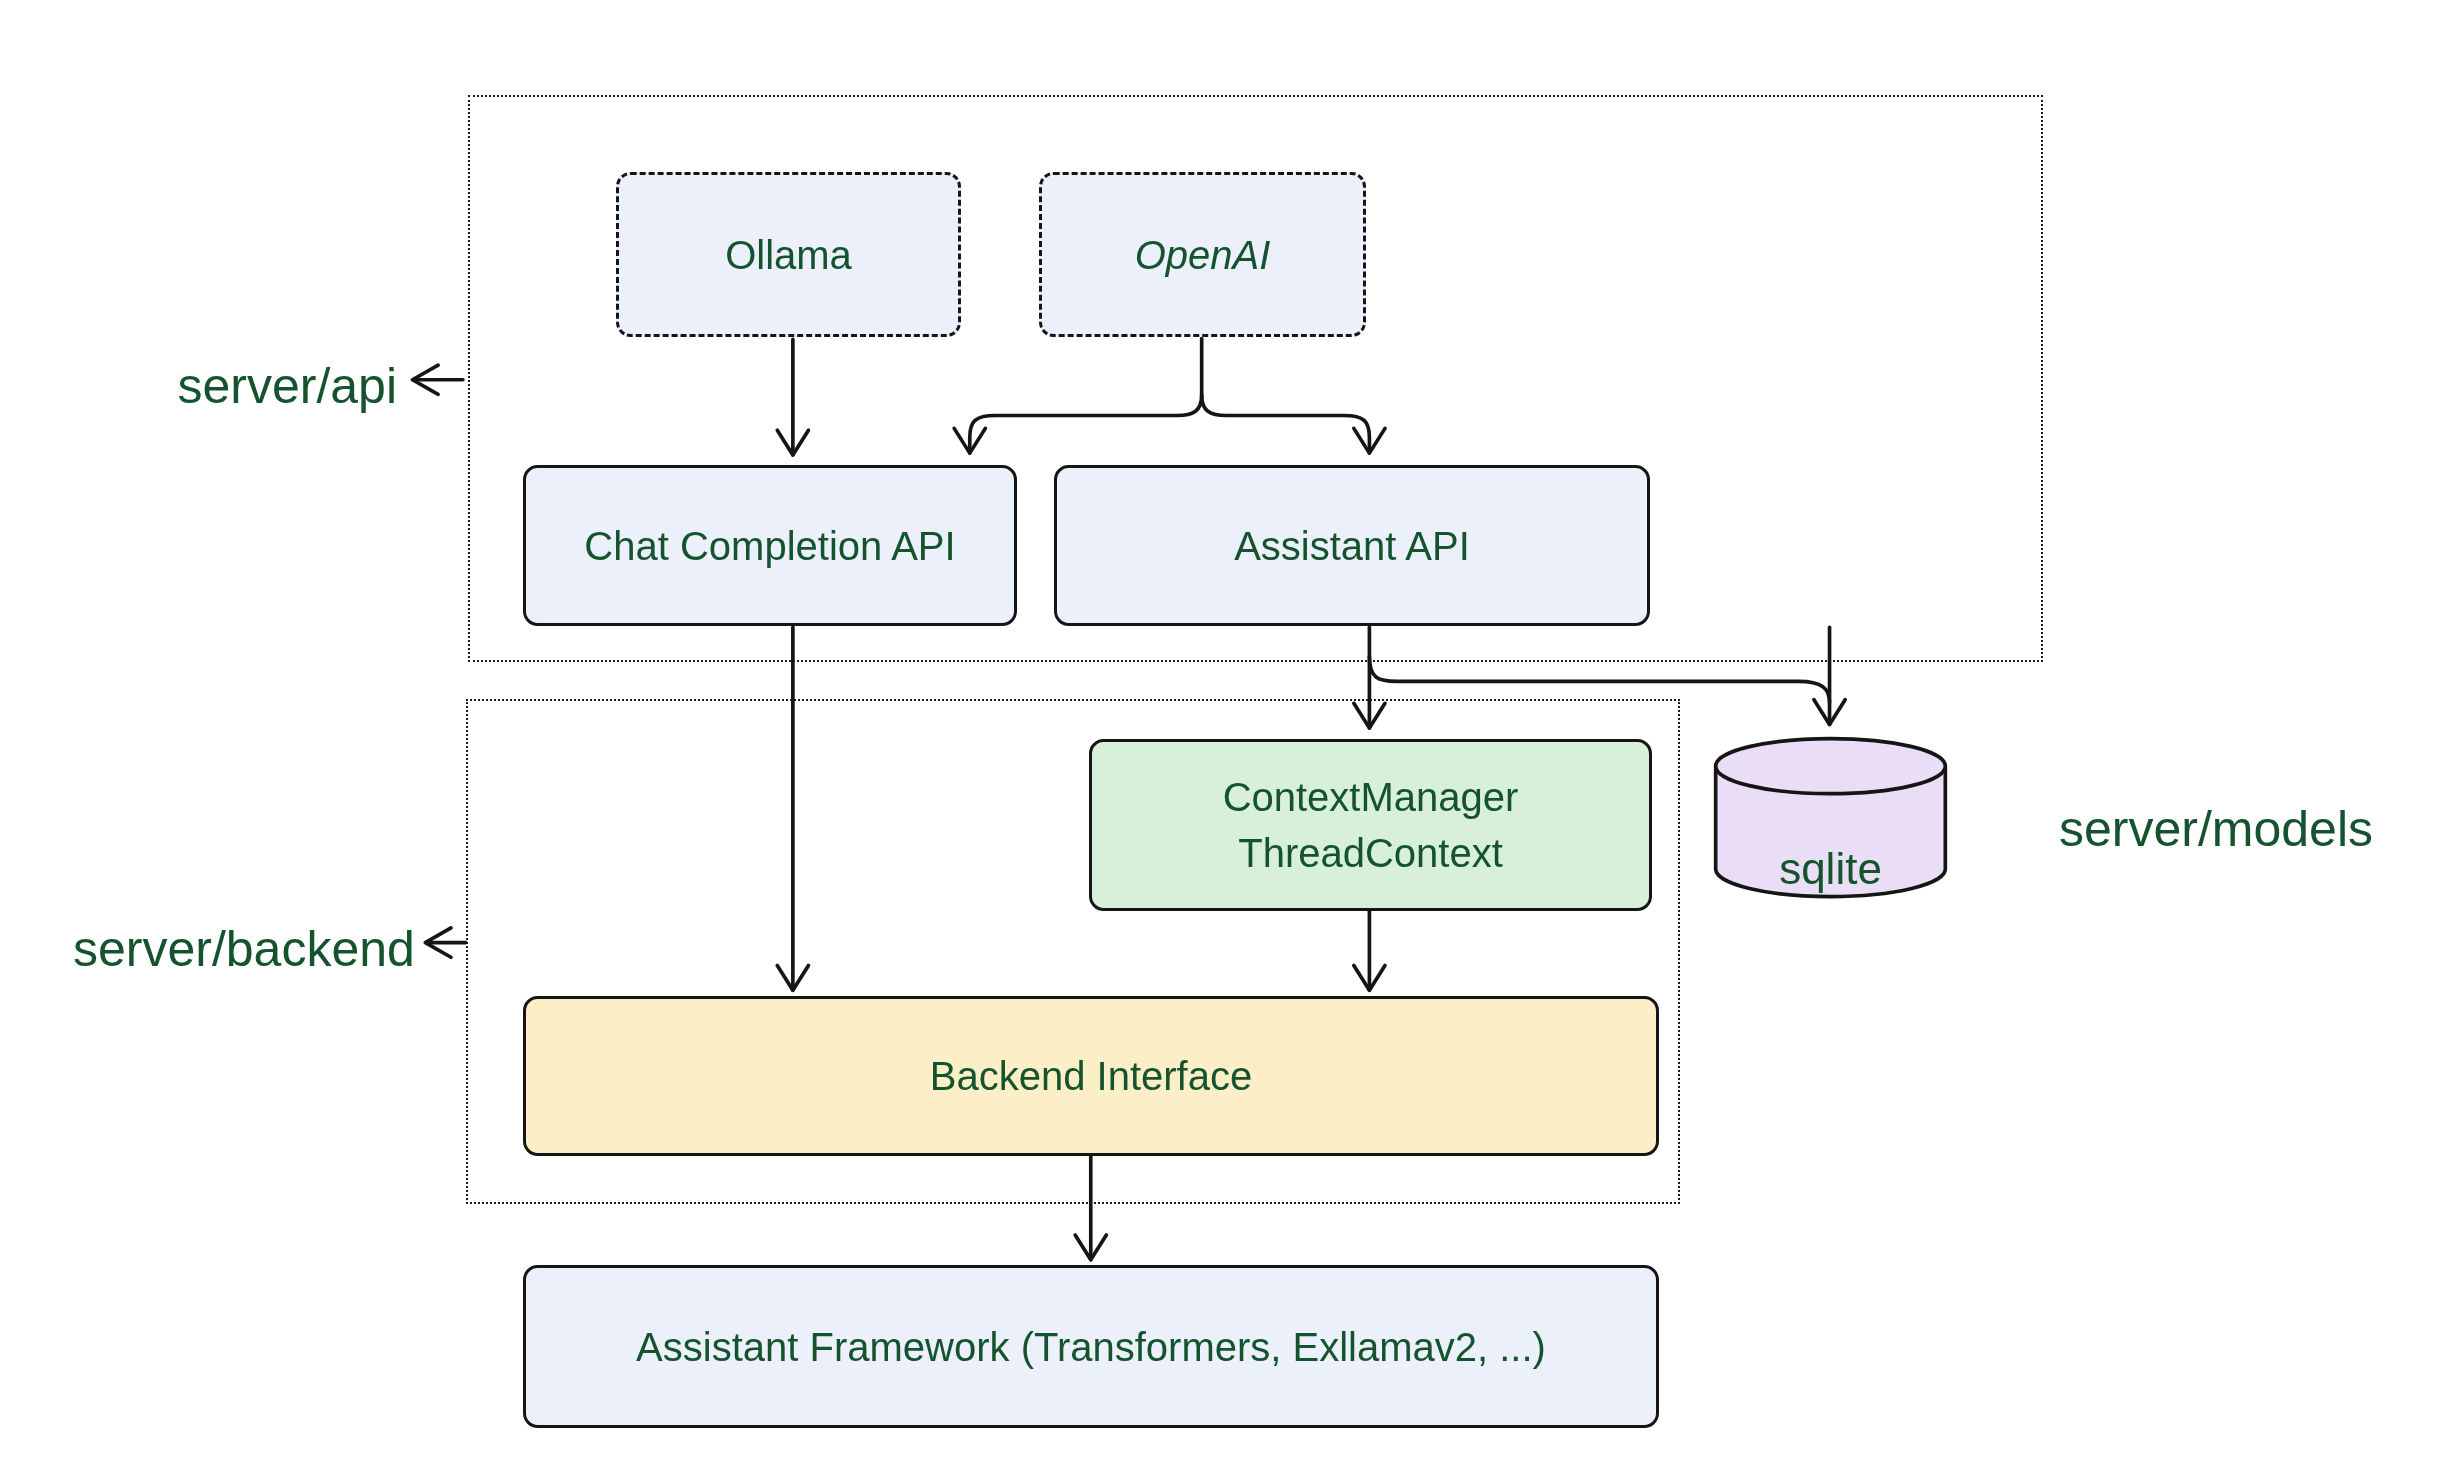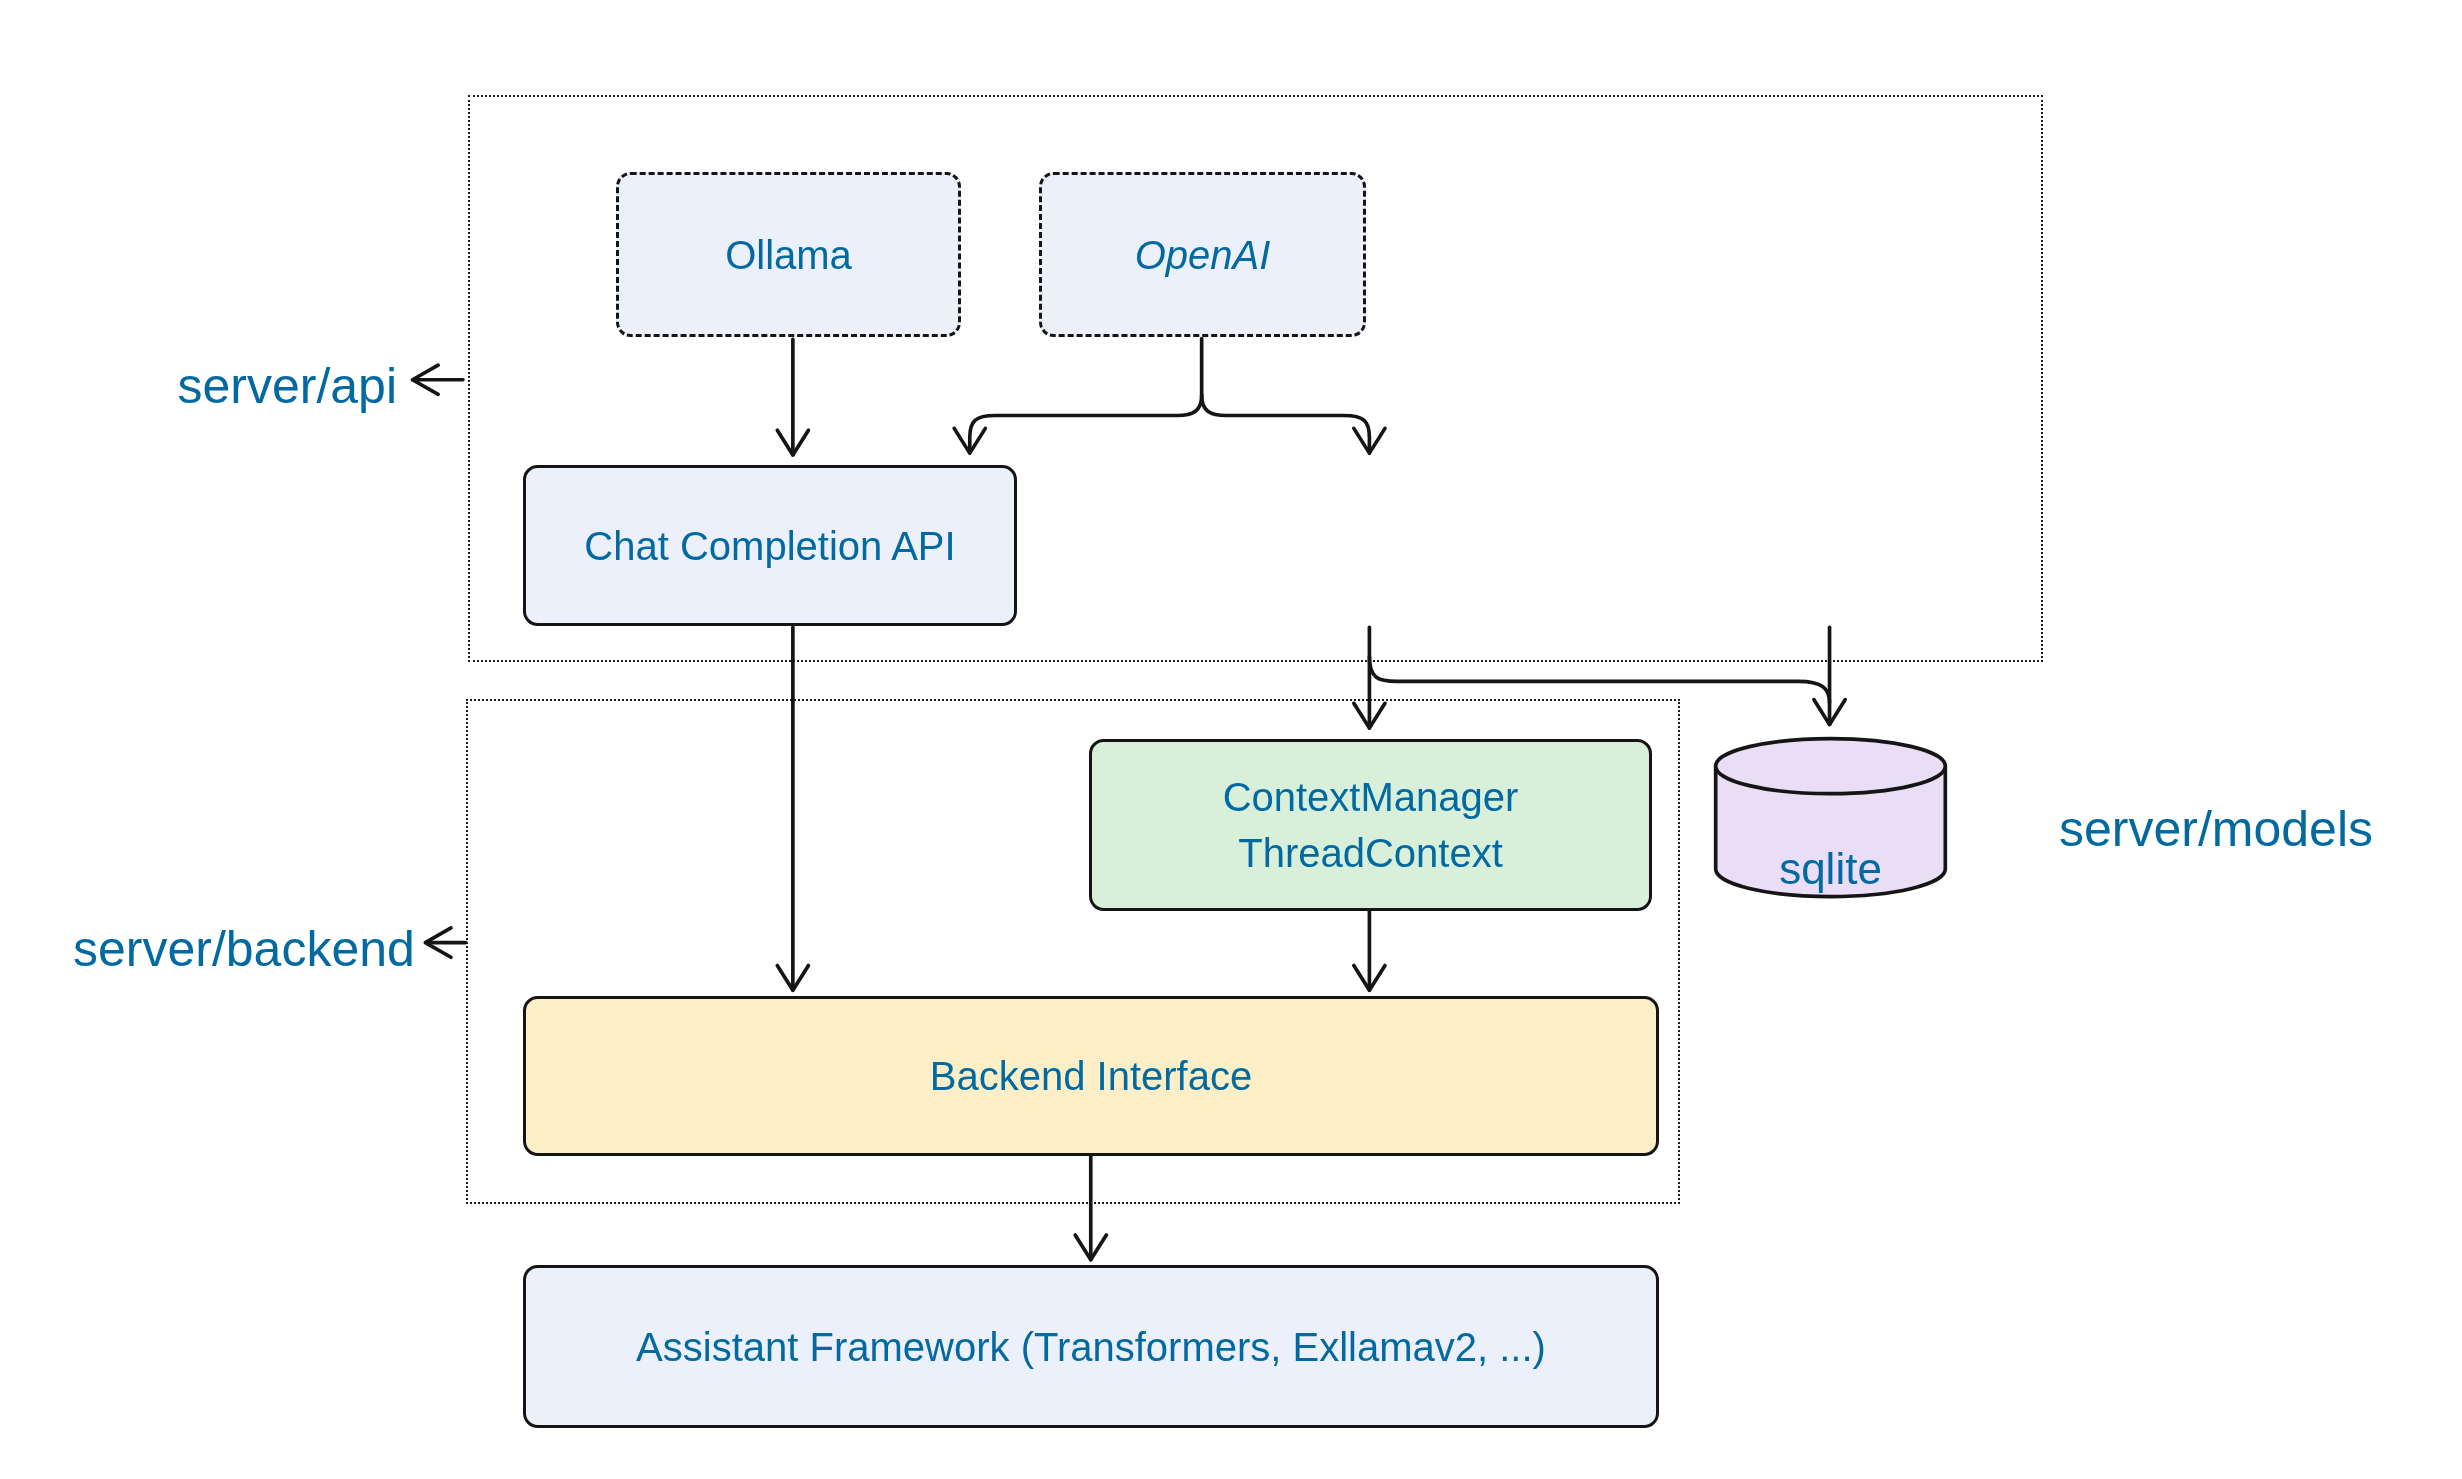--- a/index.html
+++ b/index.html
@@ -2,21 +2,21 @@
 <html style="font-size:14.7px"><head>
 <meta charset="utf-8">
 <style>
   html, body { margin: 0; padding: 0; background: #ffffff; }
   .canvas {
     position: relative;
     width: 2462px;
     height: 1480px;
     background: #ffffff;
     font-family: "Liberation Sans", sans-serif;
-    color: #0369a1;
+    color: #14532d;
     overflow: hidden;
   }
   .edge-layer {
     position: absolute;
     left: 0; top: 0;
     width: 2462px; height: 1480px;
     pointer-events: none;
   }
   .edge-layer path {
     stroke: #151515;
@@ -134,20 +134,23 @@
 
   <div class="node dashed" id="n-ollama">
     <span>Ollama</span>
   </div>
   <div class="node dashed" id="n-openai">
     <span>OpenAI</span>
   </div>
   <div class="node" id="n-chat">
     <span>Chat Completion API</span>
   </div>
+  <div class="node" id="n-assistant">
+    <span>Assistant API</span>
+  </div>
   <div class="node" id="n-context">
     <span>ContextManager</span>
     <span>ThreadContext</span>
   </div>
   <div class="node" id="n-backend">
     <span>Backend Interface</span>
   </div>
   <div class="node" id="n-inference">
     <span>Assistant Framework (Transformers, Exllamav2, ...)</span>
   </div>

